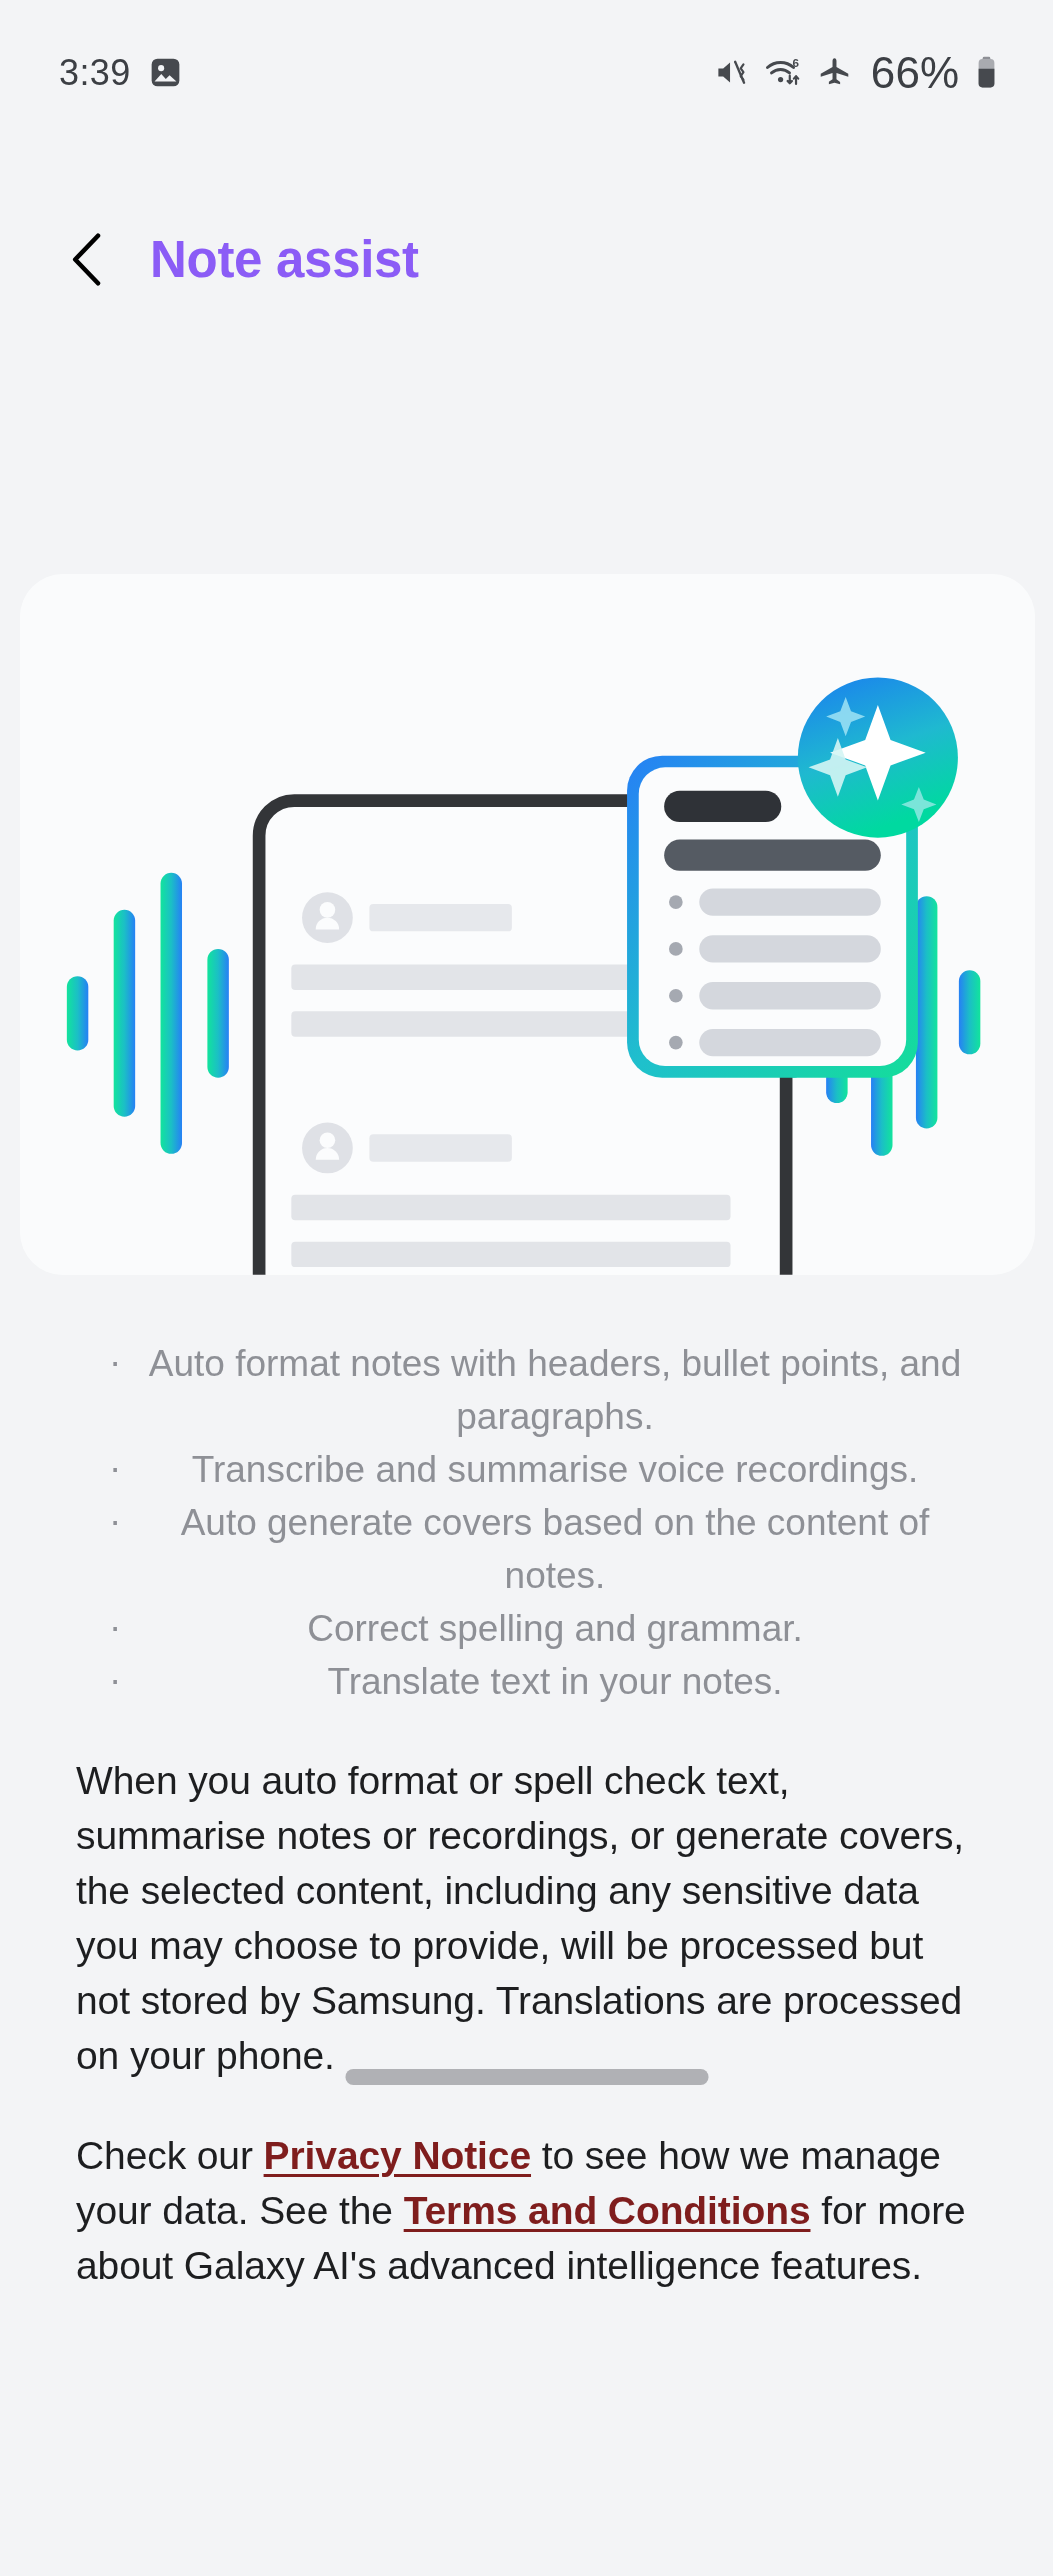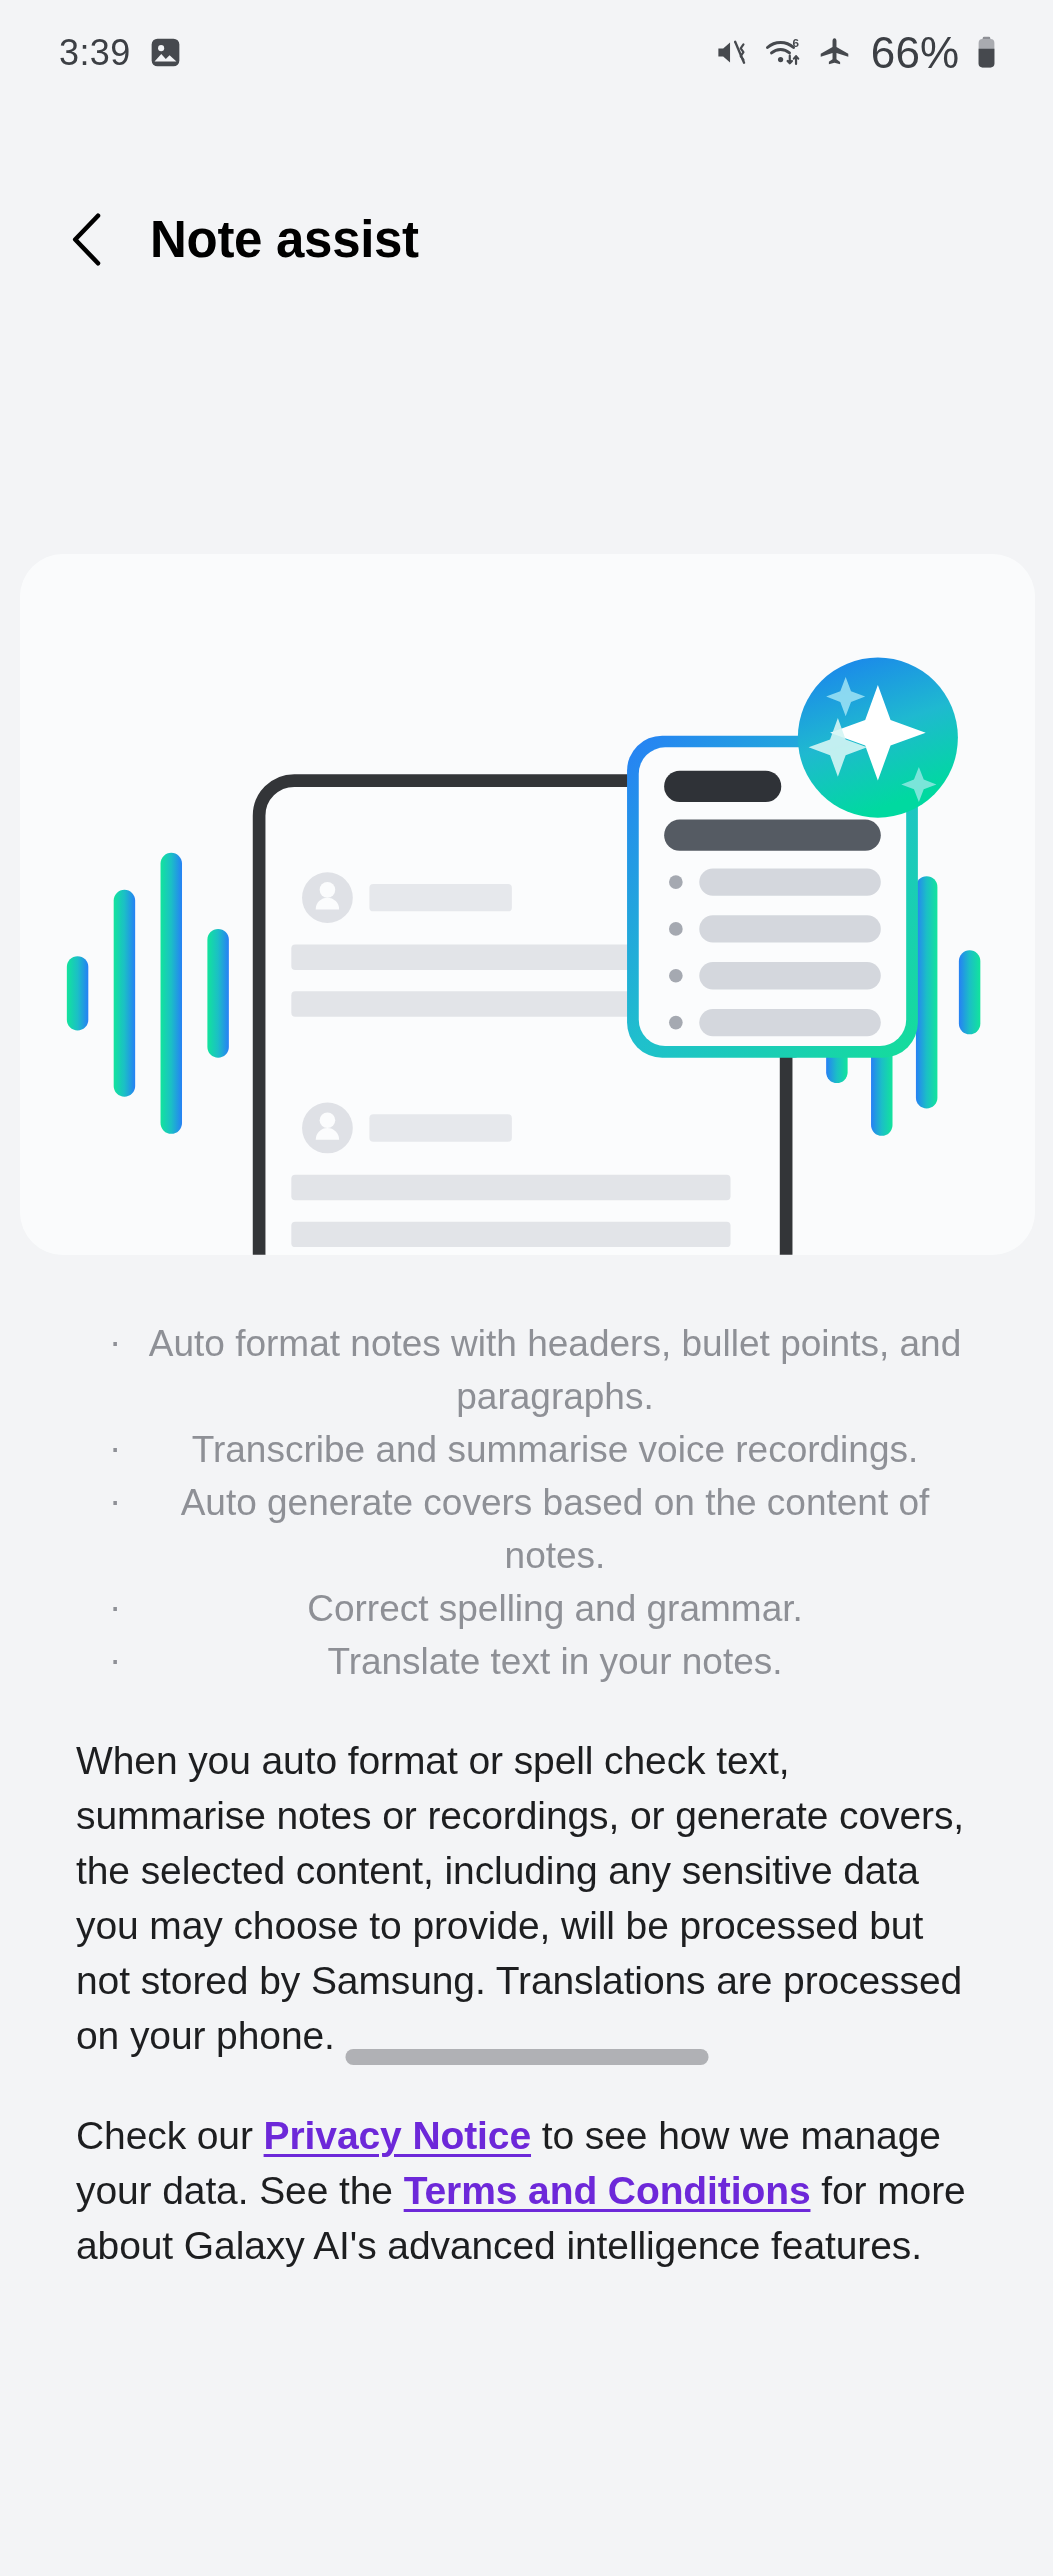--- a/index.html
+++ b/index.html
@@ -3,41 +3,41 @@
 <meta charset="utf-8">
 <style>
   * { margin:0; padding:0; box-sizing:border-box; }
   html, body {
     width:1054px; height:2576px;
     background:#f3f4f6;
     font-family:"Liberation Sans", sans-serif;
     -webkit-font-smoothing:antialiased;
     overflow:hidden;
   }
-  .screen { position:relative; width:1054px; height:2088px; background:#f3f4f6; }
+  .screen { position:relative; width:1054px; height:2088px; background:#f3f4f6;margin-top:20px; }
 
   
   .statusbar {
     position:absolute; top:0; left:0; width:1054px; height:105px;
     display:flex; align-items:center; justify-content:space-between;
     padding:0 55px 0 59px;
   }
   .sb-left { display:flex; align-items:center; gap:17.6px; }
   .sb-time { font-size:36px; color:#3c3f44; letter-spacing:0.4px; }
   .sb-right { display:flex; align-items:center; gap:14.6px; }
   .sb-pct { font-size:44px; color:#3c3f44; letter-spacing:0.2px; margin-left:3.9px; }
   .ic { display:block; }
 
   
   .header {
     position:absolute; top:176px; left:0; width:1054px; height:127px;
     display:flex; align-items:center; padding-left:60px; gap:33px;
   }
   .back-btn { width:57px; height:57px; display:flex; align-items:center; justify-content:center; }
-  .page-title { font-size:51px; font-weight:bold; color:#000000; letter-spacing:-0.3px; }
+  .page-title { font-size:51px; font-weight:bold; color:#8b5cf6; letter-spacing:-0.3px; }
 
   
   .toggle-card {
     position:absolute; top:333px; left:19.5px; width:1015px; height:174px;
     background:#fafbfc; border-radius:43px;
     display:flex; align-items:center; justify-content:space-between;
     padding:0 57px 0 60px;
   }
   .toggle-label { font-size:43px; font-weight:bold; color:#17181a; }
   .switch { width:105px; height:59px; border-radius:29px; background:#9a9ba1; position:relative; }
@@ -63,21 +63,21 @@
   .bullet {
     font-size:37px; line-height:53px; color:#8e9096;
     position:relative; padding-left:27px;text-align:center;
   }
   .bullet::before {
     content:"\00b7"; position:absolute; left:2px; top:-2px;
     font-size:37px; color:#8e9096;
   }
   .para-privacy { margin-bottom:45px; }
   .para-links a {
-    color:#6d28d9; font-weight:bold; 
+    color:#7f1d1d; font-weight:bold; 
     text-underline-offset:4.9px; text-decoration-thickness:2.9px;
   }
 
   
   .home-bar {
     position:absolute; bottom:23.4px; left:50%; transform:translateX(-50%);
     width:363px; height:15.6px; border-radius:7.8px; background:#b0b1b5;
   }
 </style>
 </head>

